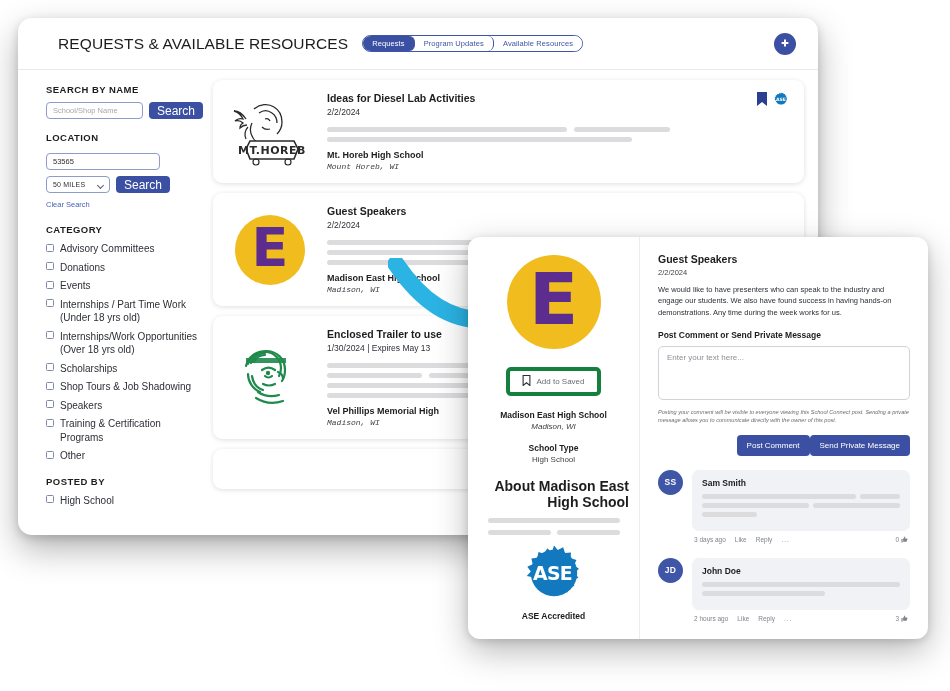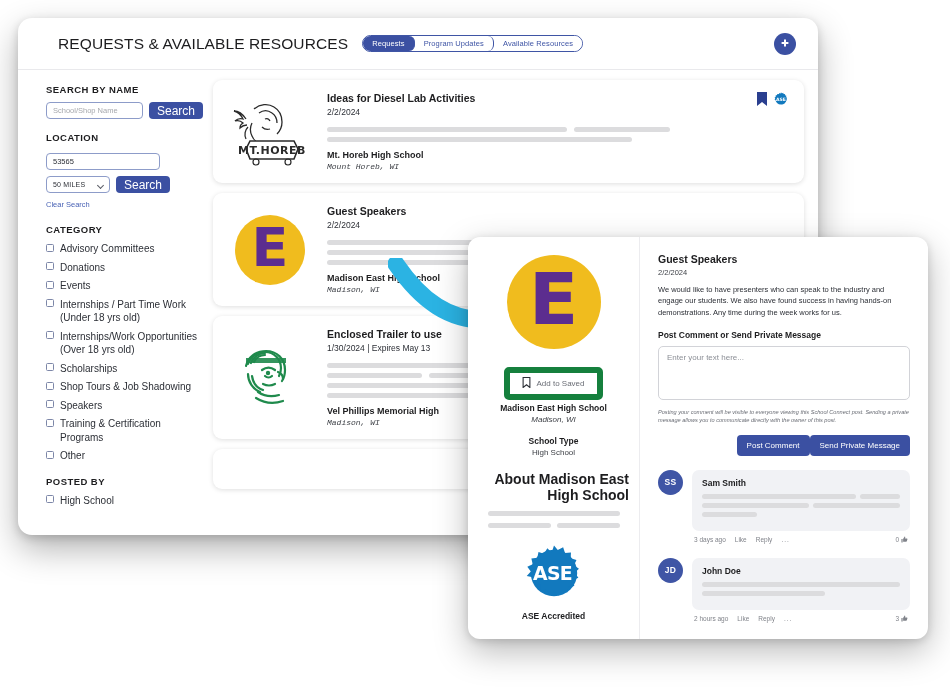--- a/index.html
+++ b/index.html
@@ -169,23 +169,23 @@
   .detail-logo-e {
     width: 94px; height: 94px; border-radius: 50%;
     background: #f0bc1e;
     display: flex; align-items: center; justify-content: center;
     font-family: "DejaVu Sans", sans-serif;
     font-size: 72px; font-weight: bold; color: #5c2d8f;
     line-height: 1; padding-bottom: 6px; margin-bottom: 18px;
   }
   .save-btn {
     display: flex; align-items: center; gap: 5px;
-    border: 6px solid #15803d; border-radius: 5px;
+    border: 4px solid #15803d; border-radius: 5px;
     padding: 4px 12px; background: #fff; cursor: pointer;
-    font-size: 8px; color: #6a6d75; margin-bottom: 3px;
+    font-size: 8px; color: #6a6d75; margin-bottom: 14px;
   }
   .d-strong { font-size: 8.5px; font-weight: bold; color: #1d1d1f; text-align: center; }
   .d-italic { font-size: 8px; font-style: italic; color: #3c3f45; text-align: center; margin-top: 2px; }
   .d-label { font-size: 8.5px; font-weight: bold; color: #1d1d1f; margin-top: 12px; }
   .d-value { font-size: 8px; color: #3c3f45; margin-top: 2px; }
   .d-about { font-size: 14px; font-weight: bold; color: #1d1d1f; margin-top: 14px; text-align: right; }
   .about-skel { width: 132px; margin-top: 8px; }
   .ase-wrap { margin-top: auto; display: flex; flex-direction: column; align-items: center; }
   .ase-caption { font-size: 8.5px; font-weight: bold; color: #1d1d1f; margin-top: 5px; }
 

